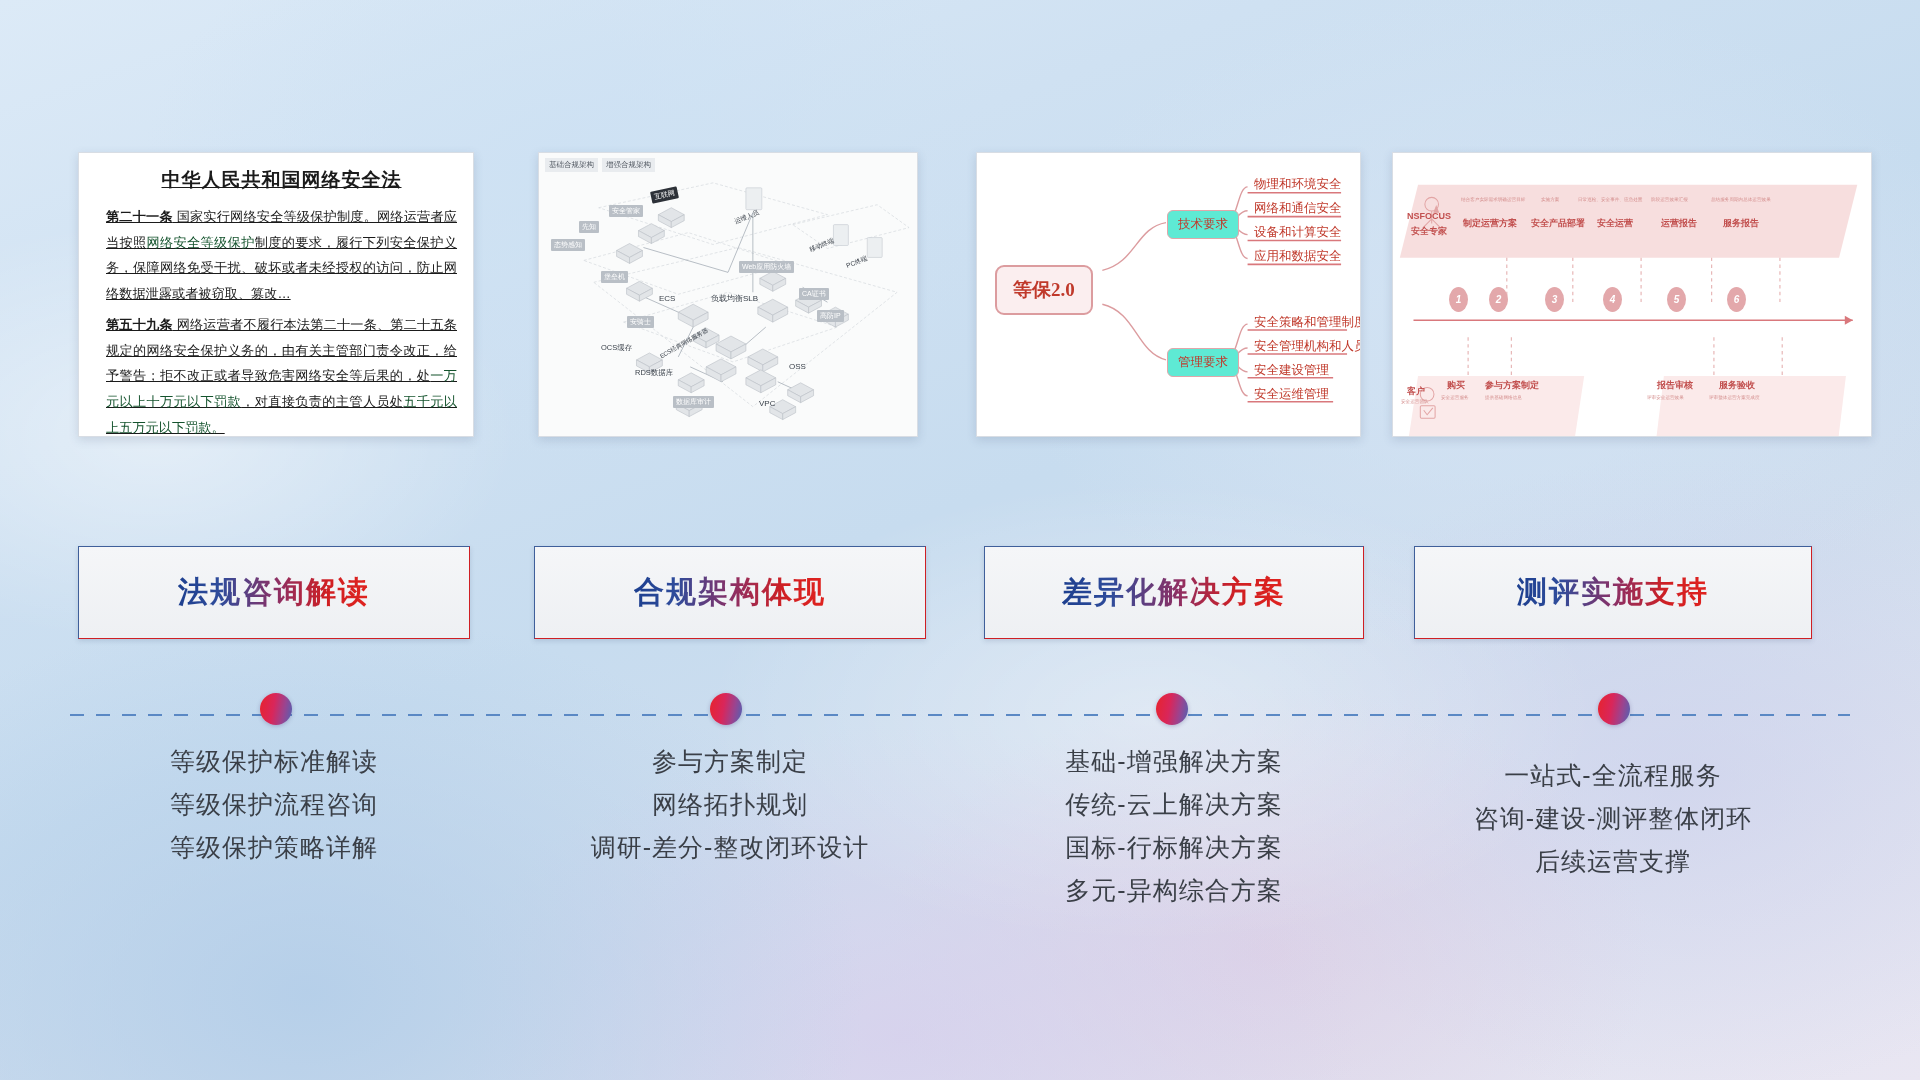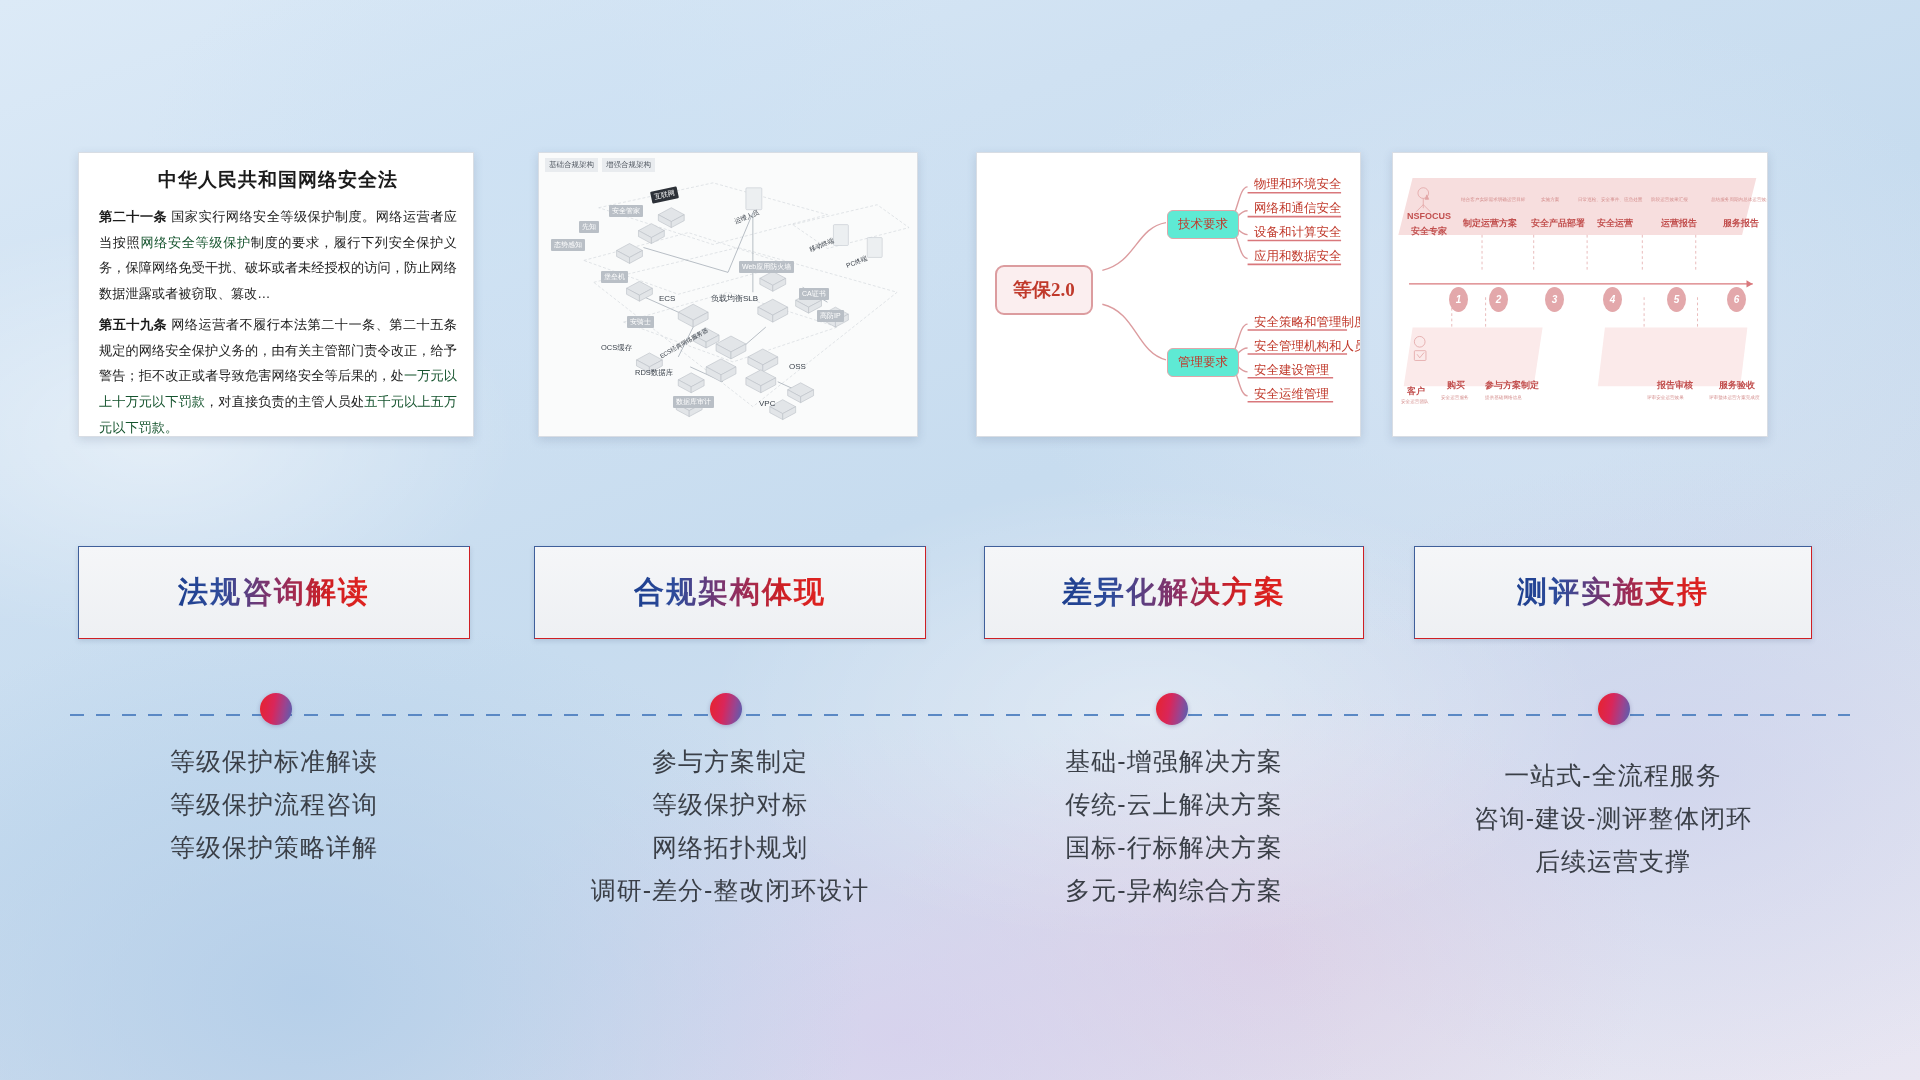--- a/index.html
+++ b/index.html
@@ -28,24 +28,24 @@
   .cards { position:absolute; top:152px; left:0; width:1920px; height:290px; }
   .card {
     position:absolute; top:0; height:285px;
     background:#fff; border:1px solid #d8dde4;
     box-shadow:0 3px 9px rgba(60,80,110,.17);
     overflow:hidden;
   }
   .card.c1 { left:78px;  width:396px; }
   .card.c2 { left:538px; width:380px; }
   .card.c3 { left:976px; width:385px; }
-  .card.c4 { left:1392px;width:376px; }
-
-  
-  .law { padding:14px 16px 8px 20px; color:#1b1b1b; }
+  .card.c4 { left:1392px;width:480px; }
+
+  
+  .law { padding:14px 16px 8px 27px; color:#1b1b1b;text-decoration:underline; }
   .law h3 { font-size:19px; text-align:center; font-weight:bold; letter-spacing:1px; margin-bottom:11px; }
   .law p { font-size:13.2px; line-height:1.95; text-align:justify; }
   .law b { font-weight:bold; }
   .law .red { color:#14532d; }
 
   
   .arch { position:relative; width:100%; height:100%; background:#fafbfb; }
   .arch .tabrow { position:absolute; top:5px; left:6px; display:flex; gap:4px; }
   .arch .tabrow span { font-size:7.5px; color:#565d66; background:#e9ecef; padding:2px 4px; }
   .arch svg { position:absolute; inset:0; }
@@ -396,21 +396,20 @@
 </div>
 
 <div class="lists">
   <div class="col l1">
     <div>等级保护标准解读</div>
     <div>等级保护流程咨询</div>
     <div>等级保护策略详解</div>
   </div>
   <div class="col l2">
     <div>参与方案制定</div>
-    <div>等级保护对标</div>
     <div>网络拓扑规划</div>
     <div>调研-差分-整改闭环设计</div>
   </div>
   <div class="col l3">
     <div>基础-增强解决方案</div>
     <div>传统-云上解决方案</div>
     <div>国标-行标解决方案</div>
     <div>多元-异构综合方案</div>
   </div>
   <div class="col l4" style="top:14px;">

